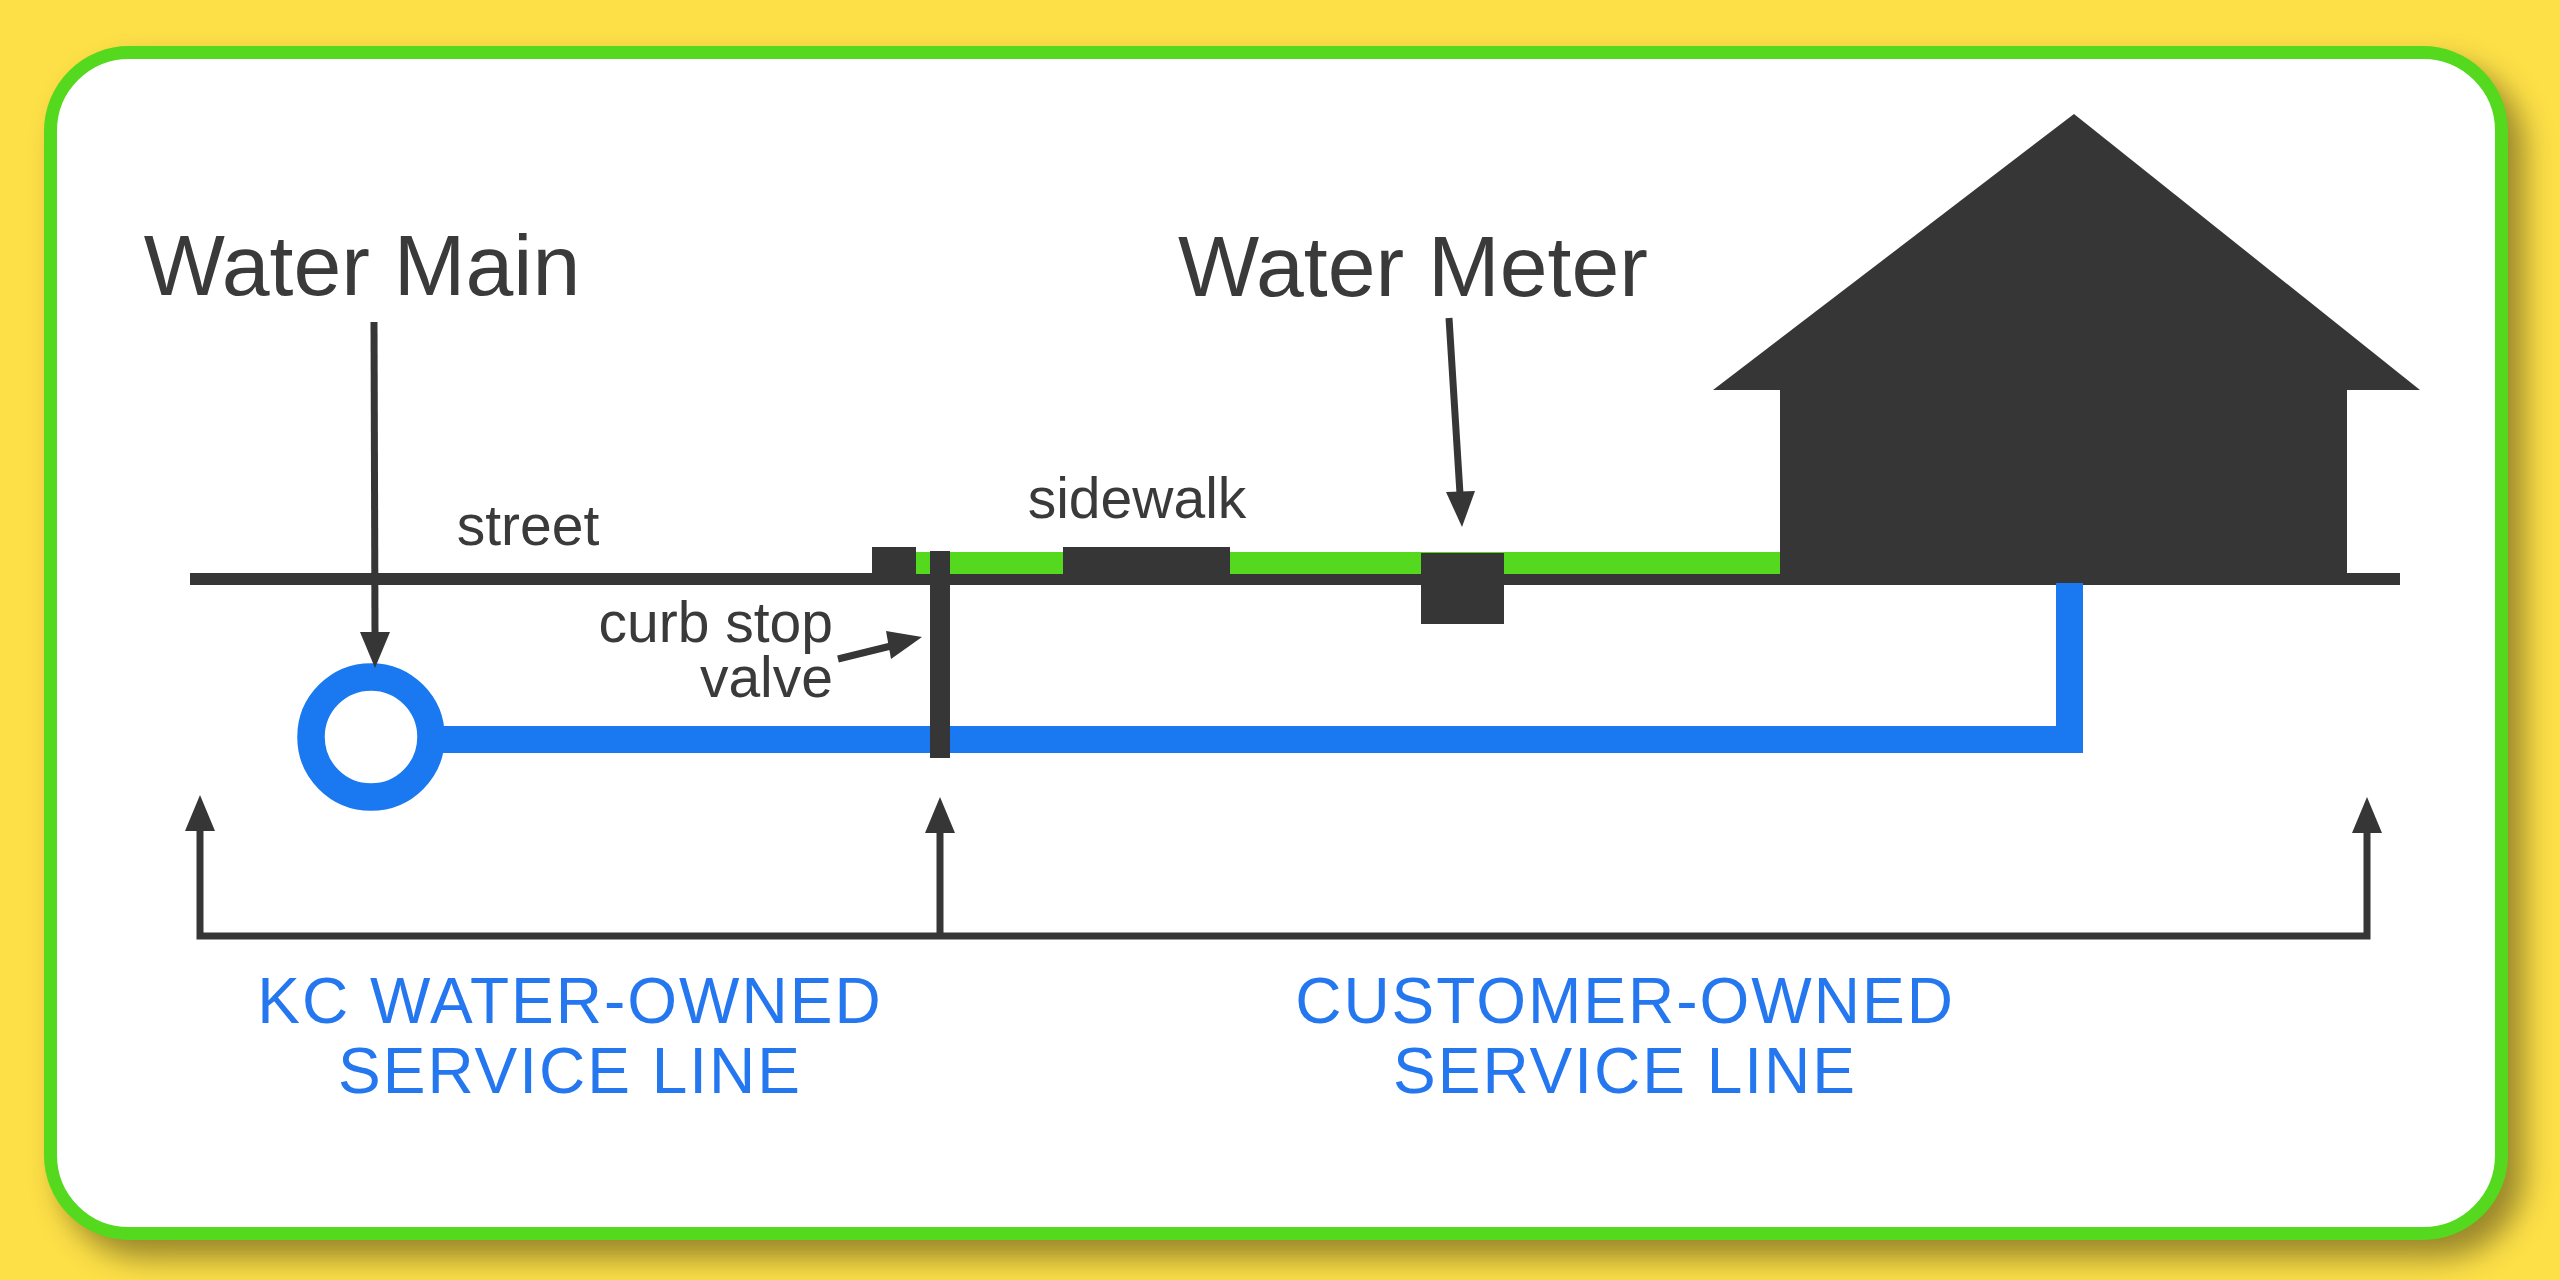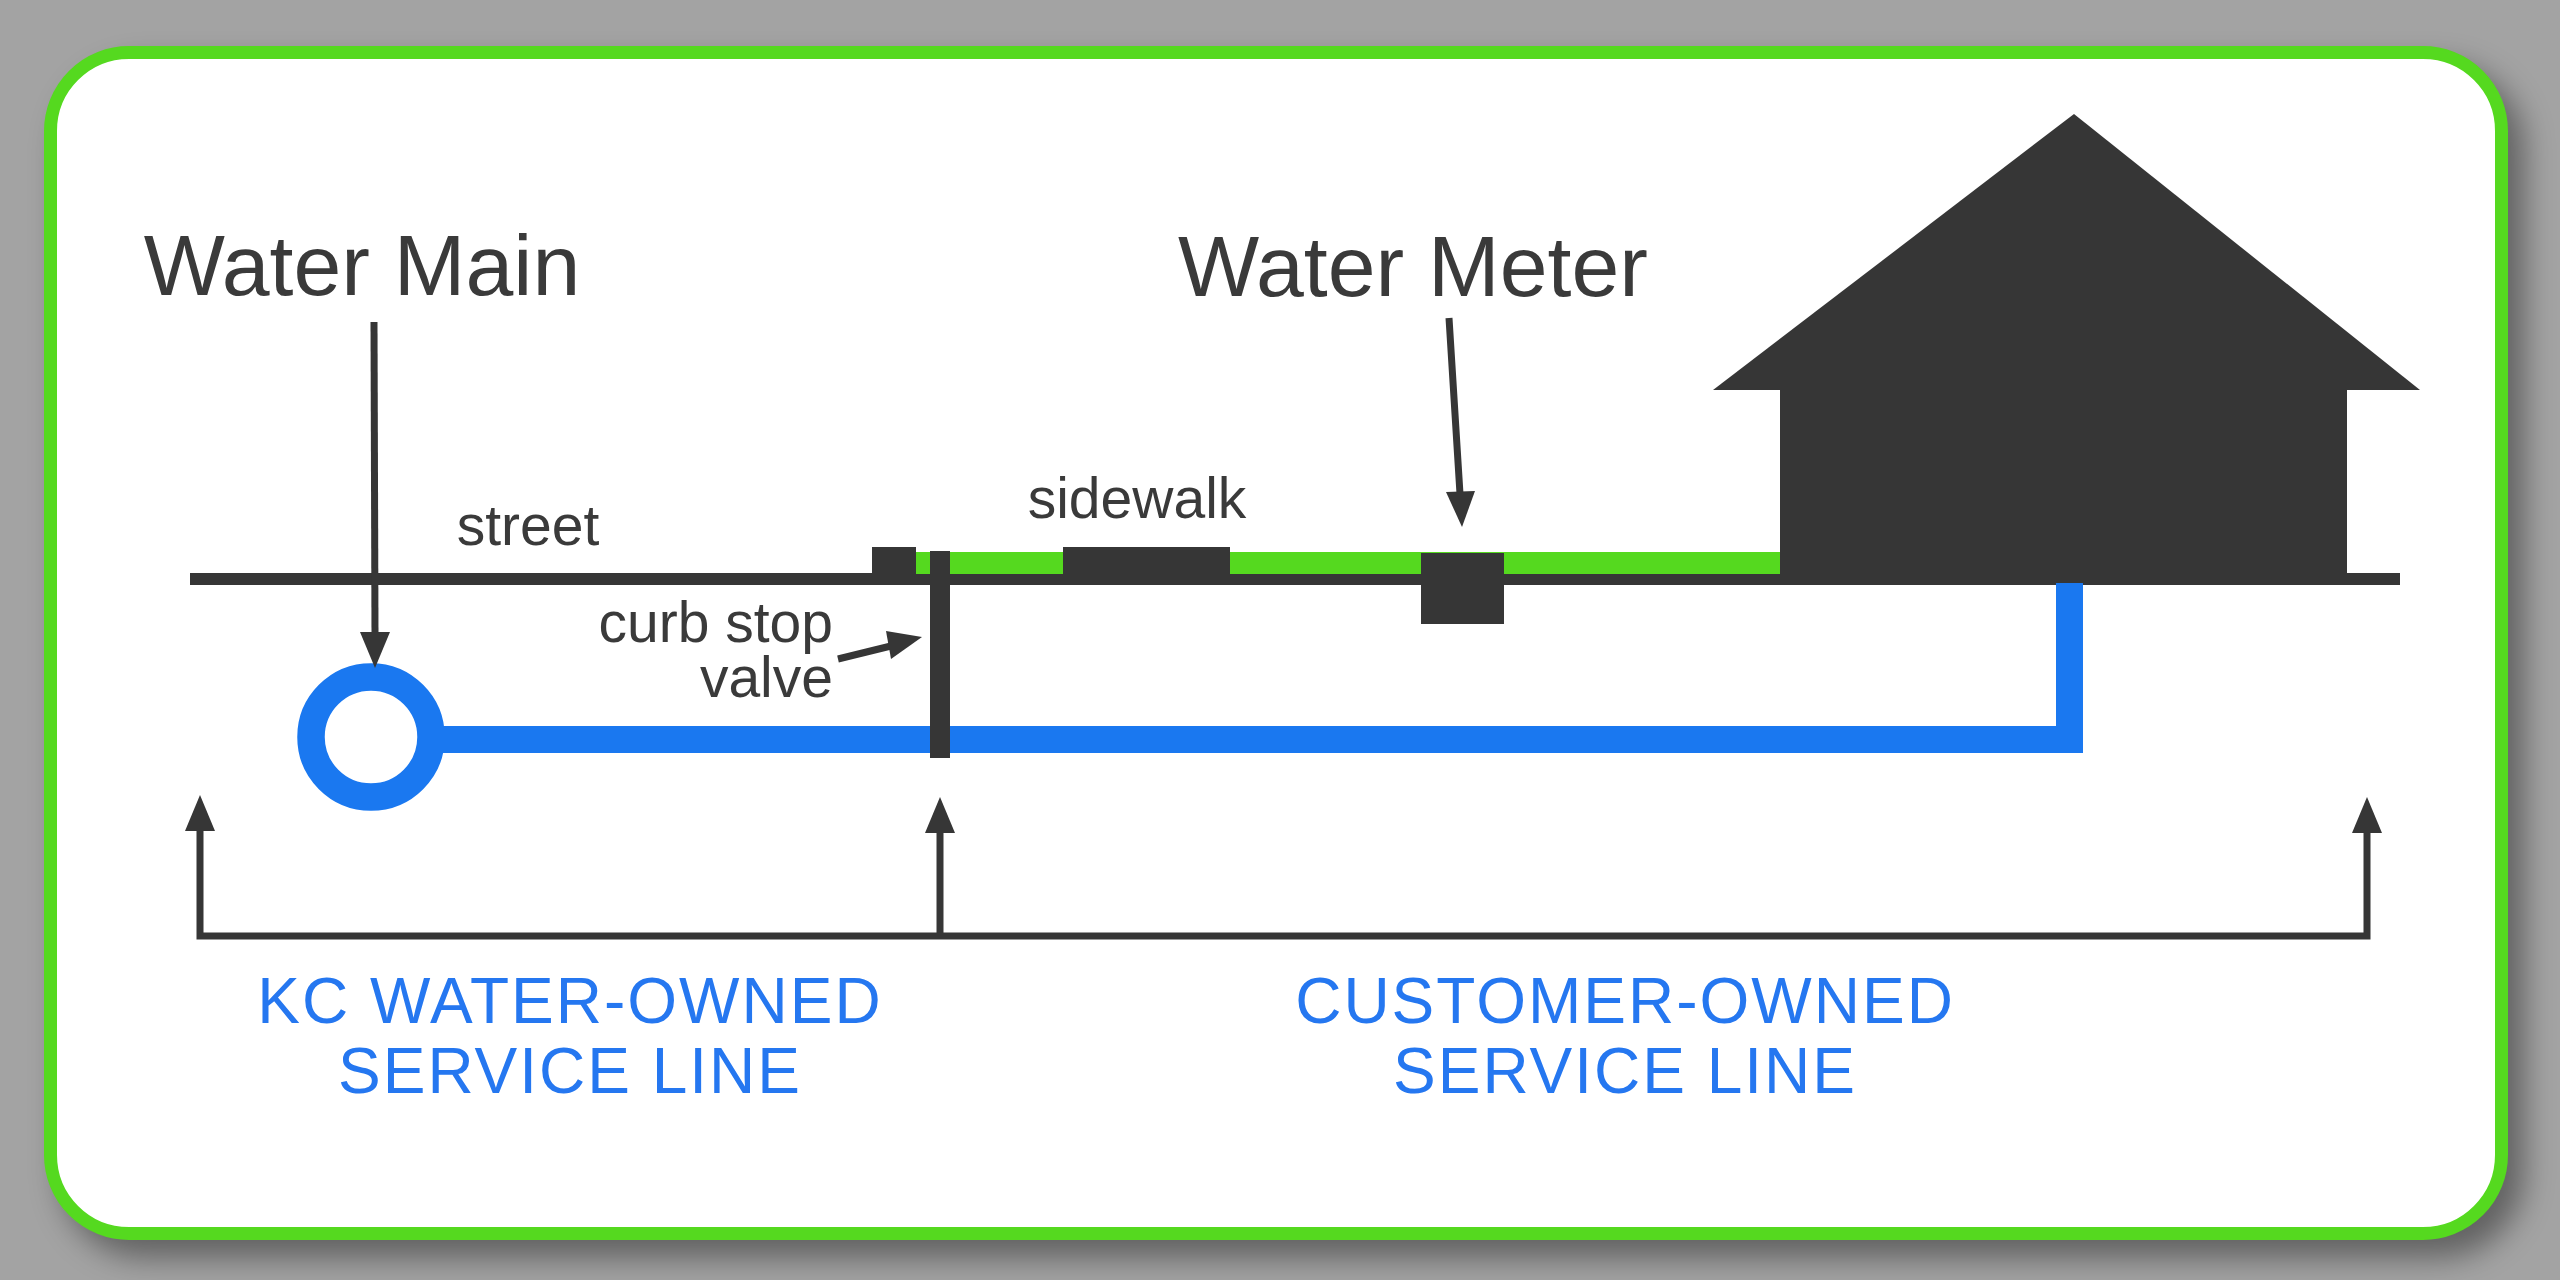--- a/index.html
+++ b/index.html
@@ -1,16 +1,16 @@
 <!DOCTYPE html>
 <html><head>
 <meta charset="utf-8">
 <style>
   html,body{margin:0;padding:0;background:#ffffff;}
-  .stage{position:relative;width:2560px;height:1280px;background:#a3a3a3;overflow:hidden;
+  .stage{position:relative;width:2560px;height:1280px;background:#fde047;overflow:hidden;
          font-family:"Liberation Sans", sans-serif;}
   .card{position:absolute;left:44px;top:46px;width:2438px;height:1168px;
         background:#ffffff;border:13px solid #55d91f;border-radius:85px;
         box-shadow:16px 18px 30px rgba(0,0,0,0.40);}
   .art{position:absolute;left:0;top:0;width:2560px;height:1280px;}
   .t-dark{fill:#3a3a3a;}
   .t-blue{fill:#2577f0;letter-spacing:2px;}
   .big{font-size:86px;}
   .small{font-size:57px;}
   .cap{font-size:64px;}

